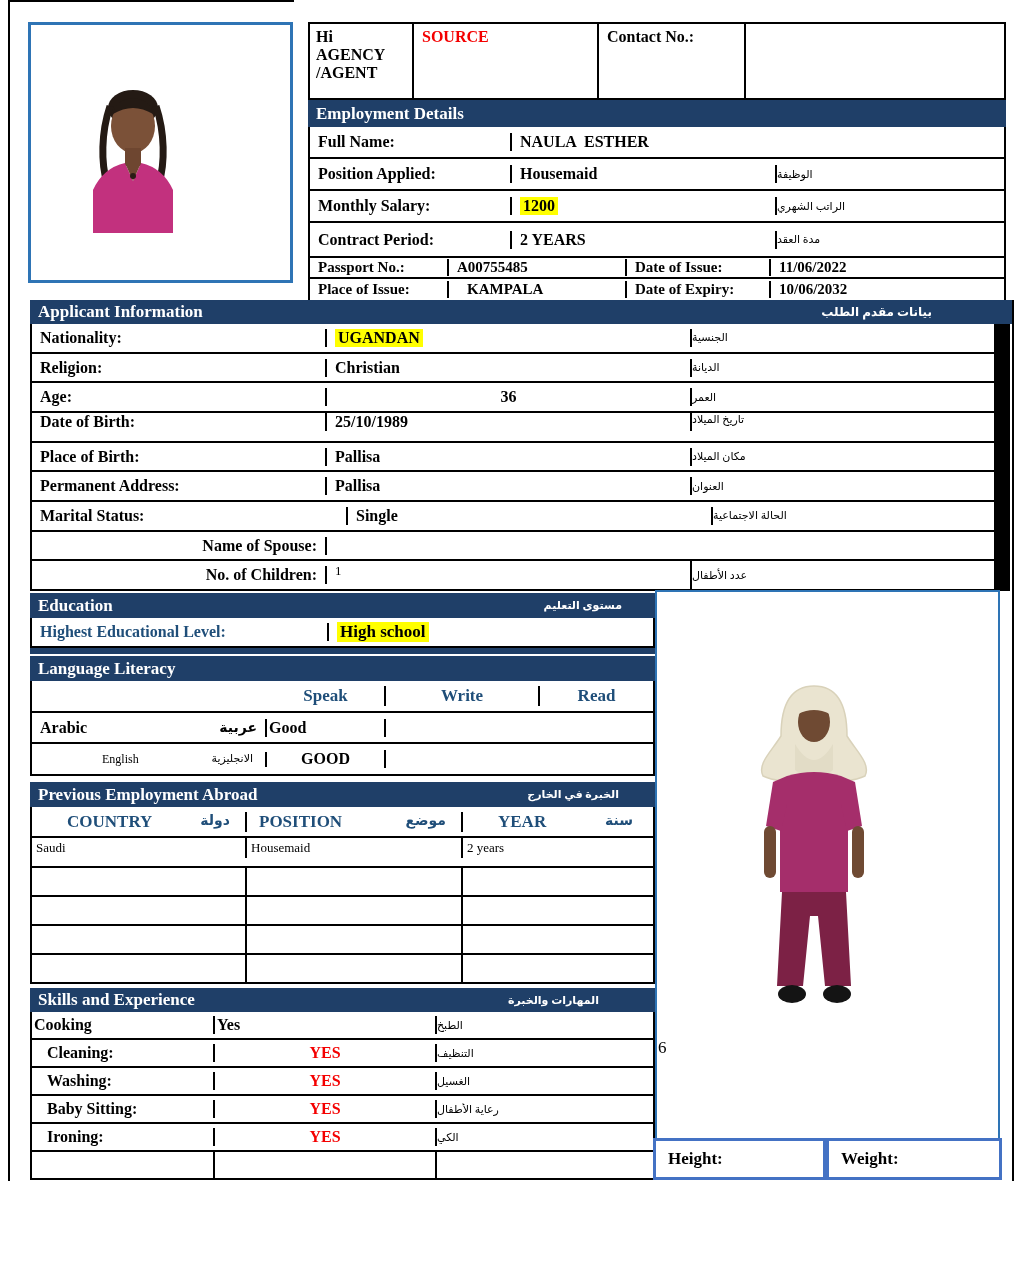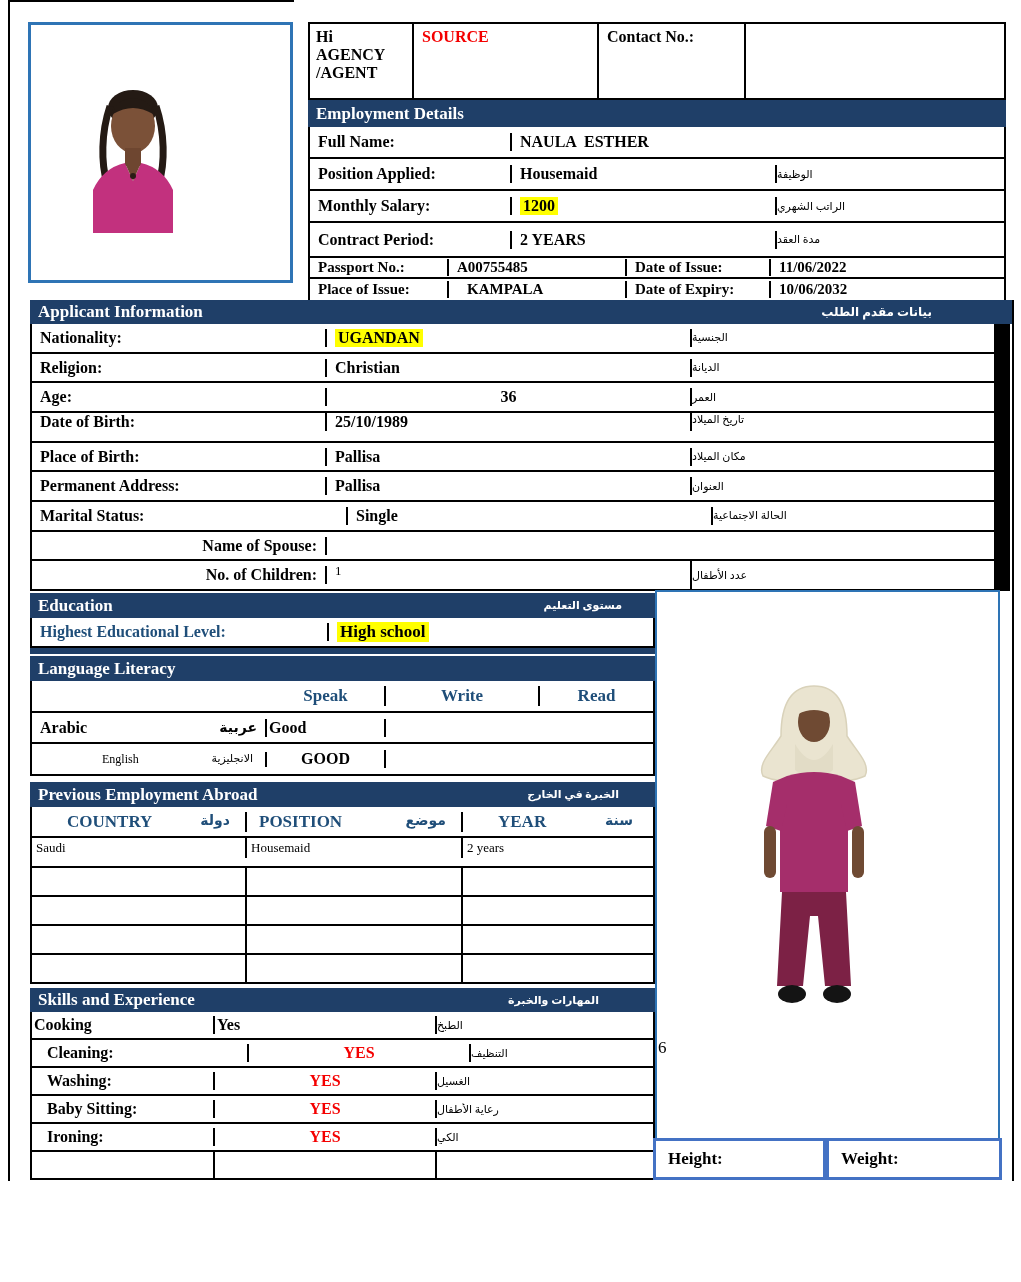--- a/index.html
+++ b/index.html
@@ -275,21 +275,21 @@
   </div>
   <div class="abs" style="left:30px;top:1012px;width:625px;height:168px;border:2px solid #000;border-top:none;display:flex;flex-direction:column;">
     <div class="row bb" style="flex:1;align-items:center;">
       <div class="cell br lbl" style="width:183px;padding-left:2px;"><span>Cooking</span></div>
       <div class="cell br val" style="width:222px;padding-left:2px;"><span>Yes</span></div>
       <div class="cell arside ar" style="flex:1;">
           <span>الطبخ</span>
         </div>
     </div>
     <div class="row bb" style="flex:1;align-items:center;">
-      <div class="cell br lbl" style="width:217px;padding-left:15px;"><span>Cleaning:</span></div>
+      <div class="cell br lbl" style="width:183px;padding-left:15px;"><span>Cleaning:</span></div>
       <div class="cell br b red" style="width:222px;text-align:center;font-size:16px;"><span>YES</span></div>
       <div class="cell arside ar" style="flex:1;">
           <span>التنظيف</span>
         </div>
     </div>
     <div class="row bb" style="flex:1;align-items:center;">
       <div class="cell br lbl" style="width:183px;padding-left:15px;"><span>Washing:</span></div>
       <div class="cell br b red" style="width:222px;text-align:center;font-size:16px;"><span>YES</span></div>
       <div class="cell arside ar" style="flex:1;">
           <span>الغسيل</span>

